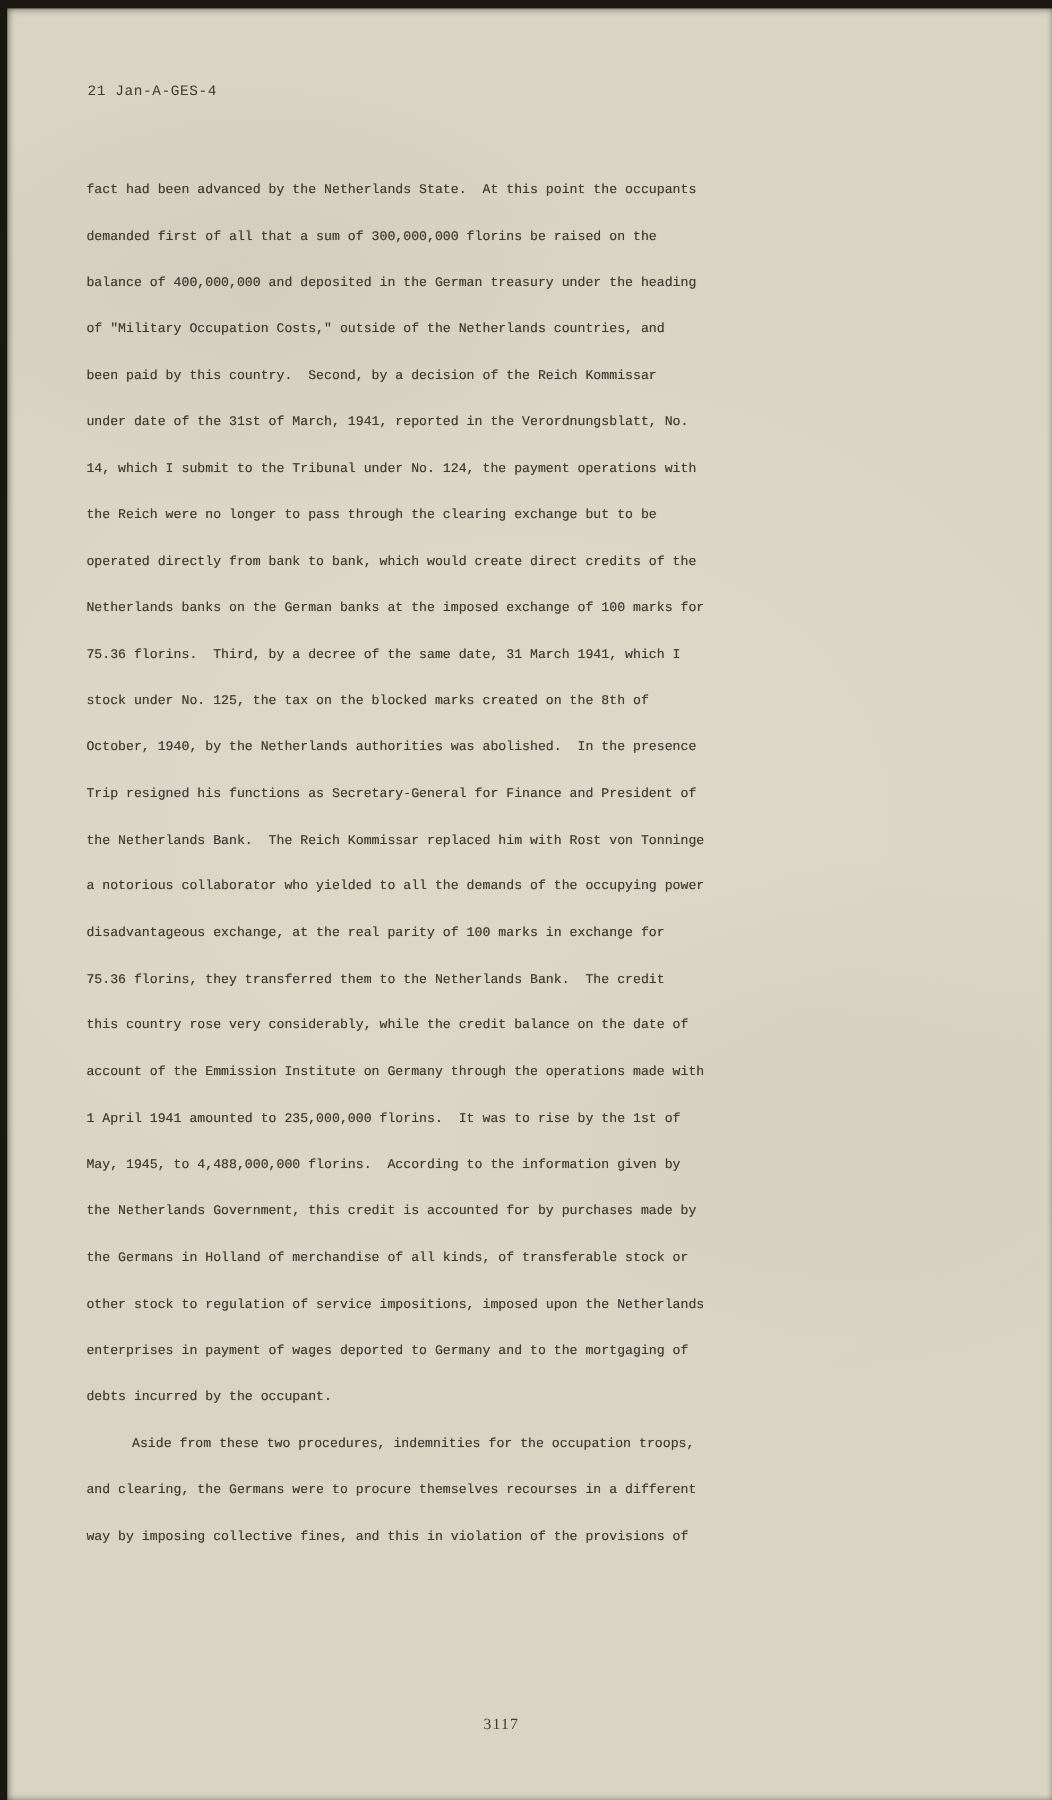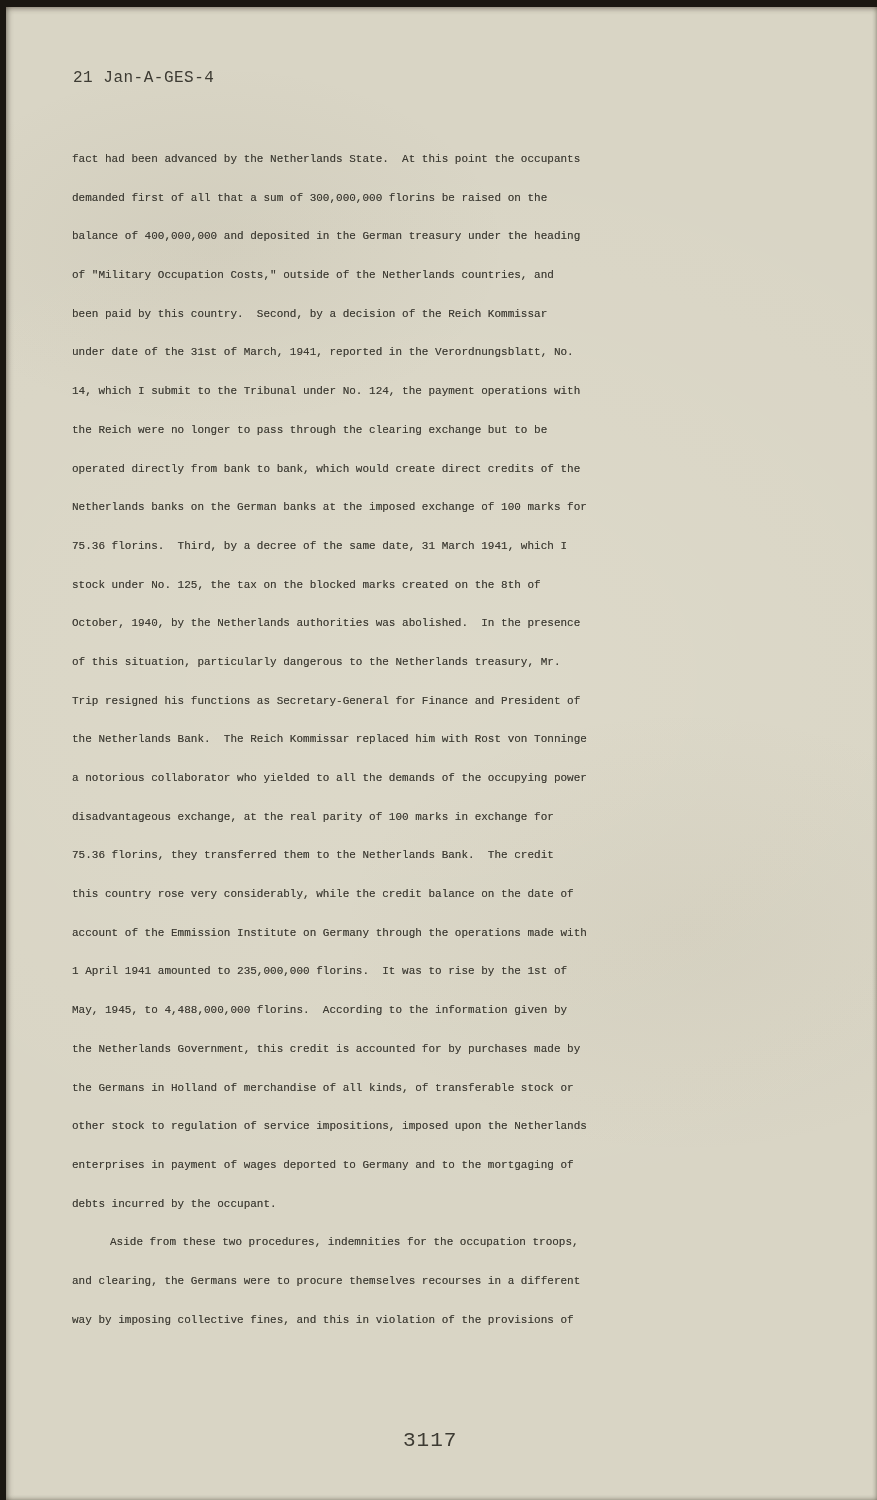--- a/index.html
+++ b/index.html
@@ -25,42 +25,43 @@
       var(--paper);
     box-shadow:
       inset 3px 0 6px -2px rgba(40,32,20,.45),
       inset 0 3px 6px -2px rgba(40,32,20,.40),
       inset -2px -2px 5px -2px rgba(40,32,20,.30);
     color:var(--ink);
   }
   .docket{
     position:absolute;
     left:67px;top:62px;
-    font-size:16px;
+    font-size:12px;
     letter-spacing:.5px;
     white-space:pre;
   }
   .body-text{
     position:absolute;
     left:66px;top:133px;
     width:790px;
     font-size:11px;
     text-shadow:0 0 .6px rgba(61,59,51,.55);
   }
   .line{
     height:38.7px;
     line-height:38.7px;
     white-space:pre;
   }
   .line.indent{ text-indent:38px; }
   .page-number{
     position:absolute;
     left:397px;top:1422px;
-    font-size:21px;
+    font-size:13px;
     letter-spacing:1px;
+    font-family:Liberation Serif, serif;
   }
 </style>
 </head>
 <body>
 
 <div class="page">
   <div class="docket">21 Jan-A-GES-4</div>
 
   <div class="body-text">
       <div class="line">fact had been advanced by the Netherlands State.  At this point the occupants</div>
@@ -69,21 +70,20 @@
       <div class="line">of "Military Occupation Costs," outside of the Netherlands countries, and</div>
       <div class="line">been paid by this country.  Second, by a decision of the Reich Kommissar</div>
       <div class="line">under date of the 31st of March, 1941, reported in the Verordnungsblatt, No.</div>
       <div class="line">14, which I submit to the Tribunal under No. 124, the payment operations with</div>
       <div class="line">the Reich were no longer to pass through the clearing exchange but to be</div>
       <div class="line">operated directly from bank to bank, which would create direct credits of the</div>
       <div class="line">Netherlands banks on the German banks at the imposed exchange of 100 marks for</div>
       <div class="line">75.36 florins.  Third, by a decree of the same date, 31 March 1941, which I</div>
       <div class="line">stock under No. 125, the tax on the blocked marks created on the 8th of</div>
       <div class="line">October, 1940, by the Netherlands authorities was abolished.  In the presence</div>
-      <div class="line">of this situation, particularly dangerous to the Netherlands treasury, Mr.</div>
       <div class="line">Trip resigned his functions as Secretary-General for Finance and President of</div>
       <div class="line">the Netherlands Bank.  The Reich Kommissar replaced him with Rost von Tonninge</div>
       <div class="line">a notorious collaborator who yielded to all the demands of the occupying power</div>
       <div class="line">disadvantageous exchange, at the real parity of 100 marks in exchange for</div>
       <div class="line">75.36 florins, they transferred them to the Netherlands Bank.  The credit</div>
       <div class="line">this country rose very considerably, while the credit balance on the date of</div>
       <div class="line">account of the Emmission Institute on Germany through the operations made with</div>
       <div class="line">1 April 1941 amounted to 235,000,000 florins.  It was to rise by the 1st of</div>
       <div class="line">May, 1945, to 4,488,000,000 florins.  According to the information given by</div>
       <div class="line">the Netherlands Government, this credit is accounted for by purchases made by</div>

